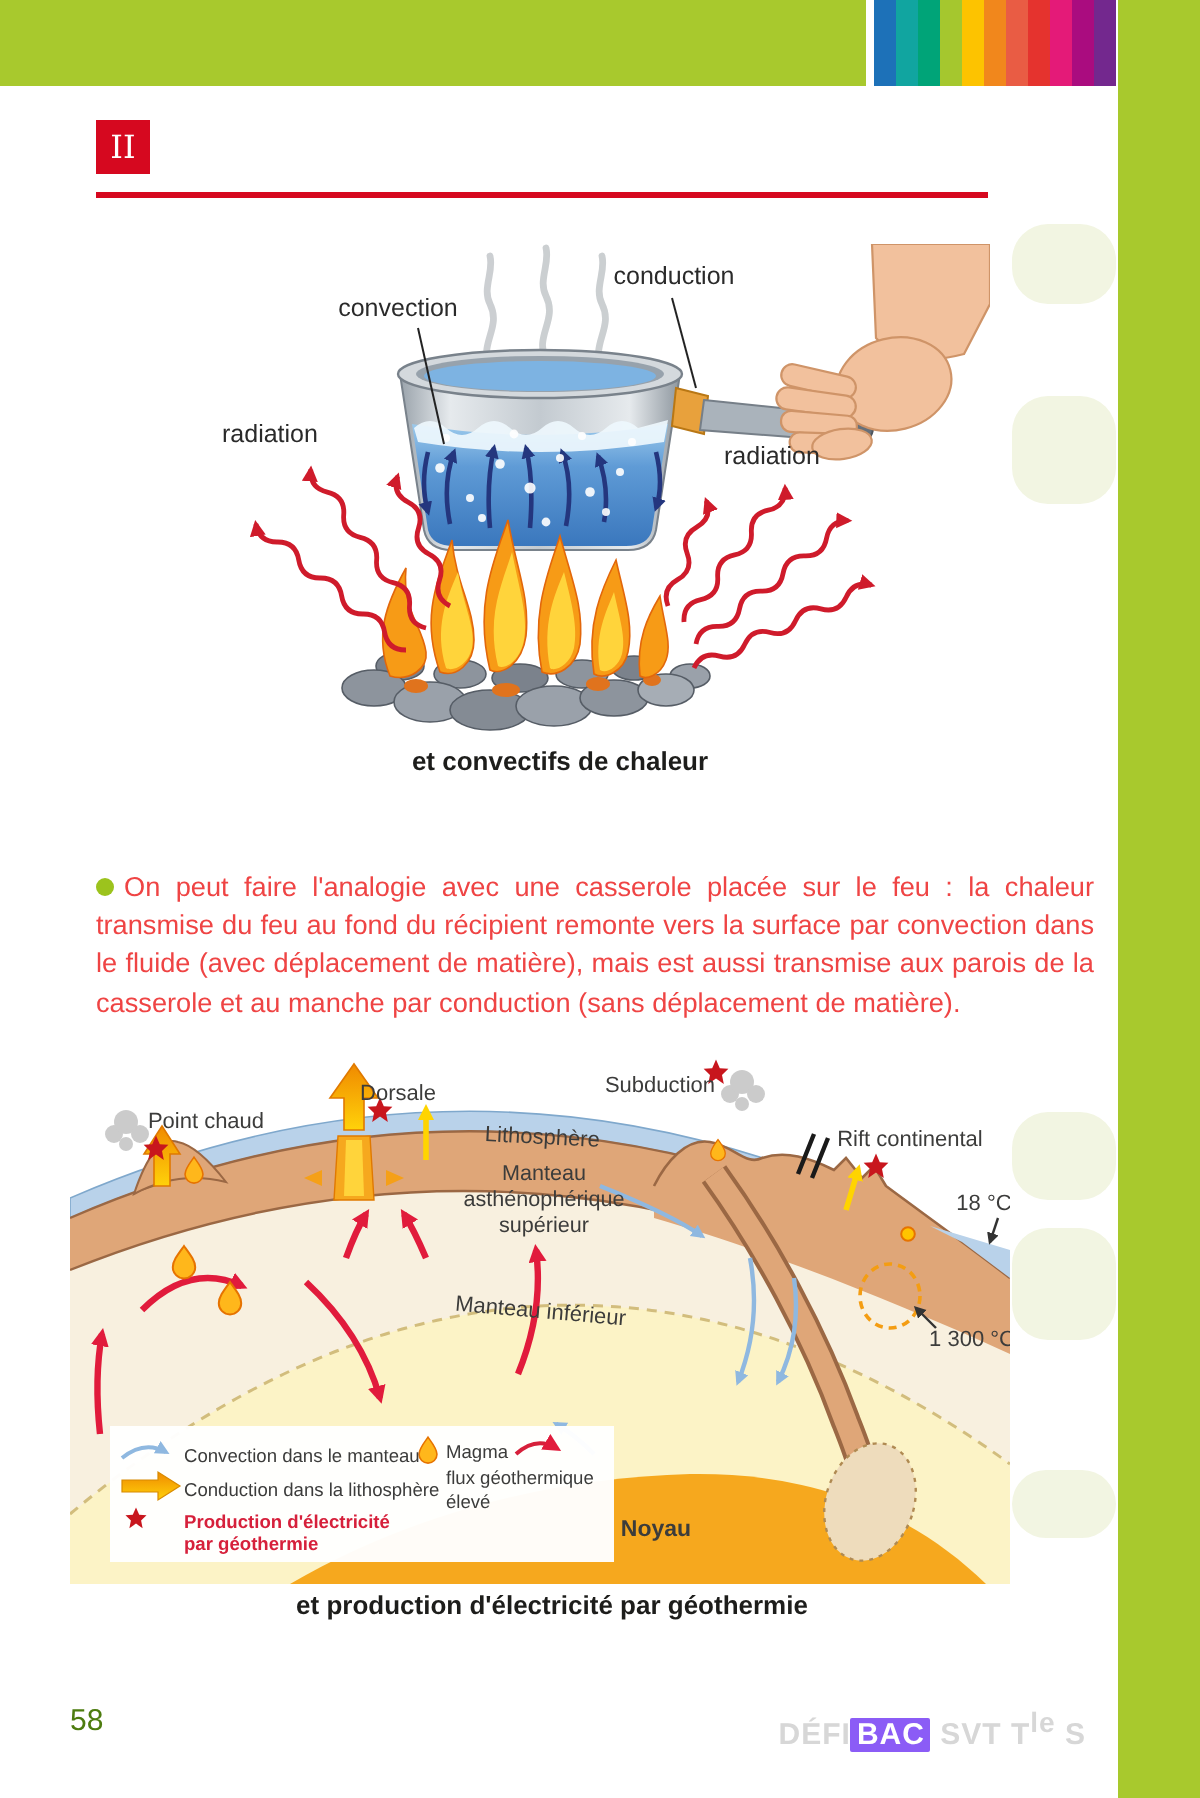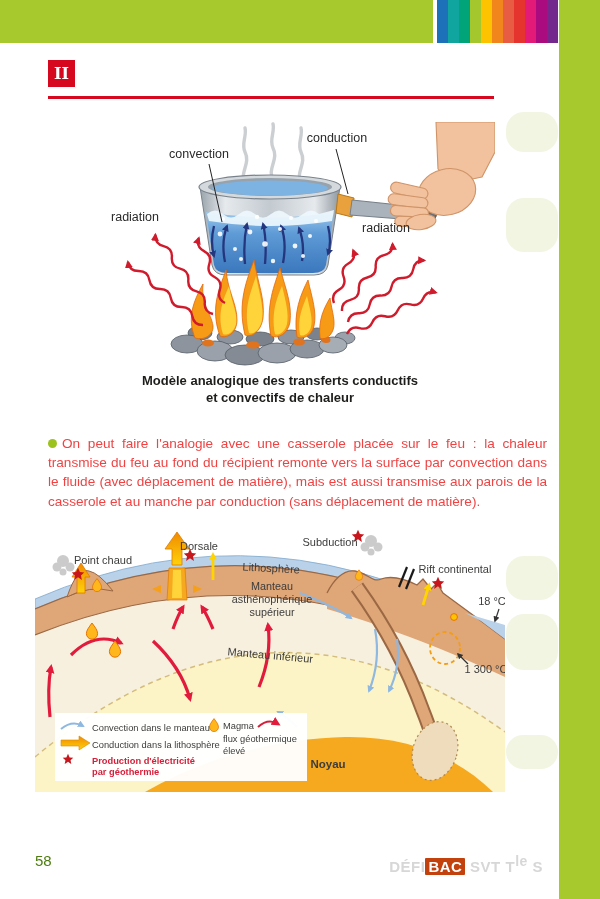--- a/index.html
+++ b/index.html
@@ -6,40 +6,40 @@
   .page{position:relative;width:600px;height:899px;background:#ffffff;overflow:hidden;
         font-family:"Liberation Sans",sans-serif;}
   
   .top-green{position:absolute;left:0;top:0;width:433px;height:43px;background:#a8c92d;}
   .stripes{position:absolute;left:437px;top:0;width:121px;height:43px;display:flex;}
   .stripe{flex:1;height:100%;}
   .side-green{position:absolute;left:559px;top:0;width:41px;height:899px;background:#a8c92d;}
   .gutter-tab{position:absolute;left:506px;width:52px;background:#f2f5e2;border-radius:18px;}
   
   .hdr-box{position:absolute;left:48px;top:60px;width:27px;height:27px;background:#d6081f;
-           color:#fff;font-family:"DejaVu Serif",serif;font-weight:bold;font-size:16px;
+           color:#fff;font-family:"DejaVu Serif",serif;font-weight:normal;font-size:16px;
            text-align:center;line-height:27px;}
   .hdr-title{position:absolute;left:83px;top:56px;color:#d6081f;font-weight:bold;
              font-size:16px;line-height:18px;letter-spacing:0.1px;}
   .hdr-rule{position:absolute;left:48px;top:96px;width:446px;height:3px;background:#d6081f;}
   
   .caption{position:absolute;text-align:center;font-weight:bold;font-size:13px;
            line-height:17px;color:#1d1d1b;}
   .cap1{top:372px;left:0;right:40px;}
   .cap2{top:794px;left:0;right:48px;}
   
   .para{position:absolute;left:48px;top:420px;width:499px;font-size:13.6px;line-height:19.4px;
         color:#ef4444;text-align:justify;}
   .bullet{display:inline-block;width:9px;height:9px;border-radius:50%;background:#9cc31d;
           margin-right:5px;}
   
   .pagenum{position:absolute;left:35px;top:852px;font-size:15px;color:#4d7c0f;}
   .brand{position:absolute;right:57px;top:853px;font-size:15px;font-weight:bold;
          color:#d7d7d7;letter-spacing:.5px;}
-  .brand .bacbox{background:#c2410c;color:#fff;padding:0 3px;border-radius:1px;}
+  .brand .bacbox{background:#8b5cf6;color:#fff;padding:0 3px;border-radius:1px;}
   .brand sup{font-size:14px;}
   svg{position:absolute;}
   svg text{font-family:"Liberation Sans",sans-serif;}
 </style>
 </head>
 <body>
 
 <div class="page">
 
   <div class="top-green"></div>
@@ -217,21 +217,20 @@
       <line x1="114" y1="42" x2="127" y2="100" stroke="#222" stroke-width="1"></line>
       <line x1="241" y1="27" x2="253" y2="72" stroke="#222" stroke-width="1"></line>
       <text x="104" y="36" text-anchor="middle">convection</text>
       <text x="242" y="20" text-anchor="middle">conduction</text>
       <text x="40" y="99" text-anchor="middle">radiation</text>
       <text x="291" y="110" text-anchor="middle">radiation</text>
     </g>
   </svg>
 
   <div class="caption cap1">
-    <div>Modèle analogique des transferts conductifs</div>
     <div>et convectifs de chaleur</div>
   </div>
 
   <p class="para"><span class="bullet"></span><span>On peut faire l'analogie avec une casserole placée sur le feu : la chaleur transmise du feu au fond du récipient remonte vers la surface par convection dans le fluide (avec déplacement de matière), mais est aussi transmise aux parois de la casserole et au manche par conduction (sans déplacement de matière).</span></p>
 
   <svg viewBox="0 0 470 265" style="left:35px;top:527px;width:470px;height:265px">
     <defs>
       <linearGradient id="gOr" x1="0" y1="1" x2="0" y2="0">
         <stop offset="0" stop-color="#ffd20a"></stop>
           <stop offset="1" stop-color="#f08a00"></stop>
@@ -364,17 +363,18 @@
         <text x="57" y="237" fill="#d6203b" font-weight="bold">Production d'électricité</text>
         <text x="57" y="248" fill="#d6203b" font-weight="bold">par géothermie</text>
         <text x="188" y="202">Magma</text>
         <text x="188" y="215">flux géothermique</text>
         <text x="188" y="227">élevé</text>
       </g>
     </g>
   </svg>
 
   <div class="caption cap2">
+    <div>et production d'électricité par géothermie</div>
   </div>
 
   <div class="pagenum">58</div>
   <div class="brand"><span>DÉFI</span><span class="bacbox">BAC</span> <span>SVT T</span><sup>le</sup><span> S</span></div>
 </div>
 
 </body></html>

